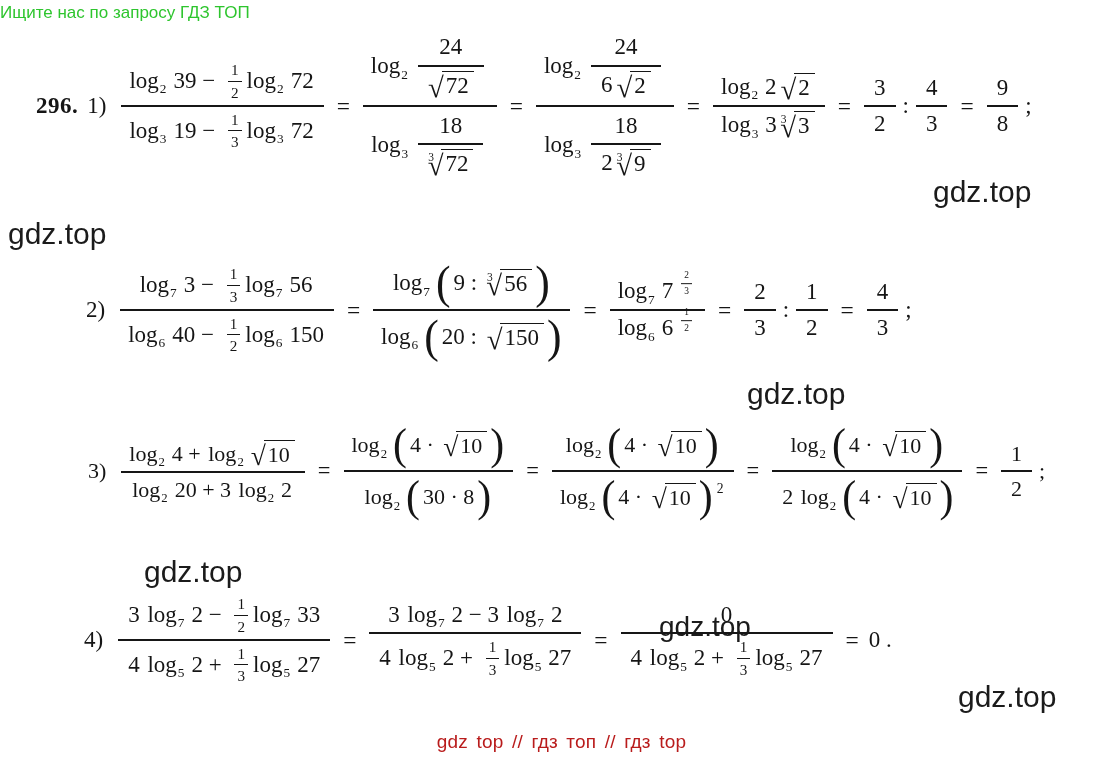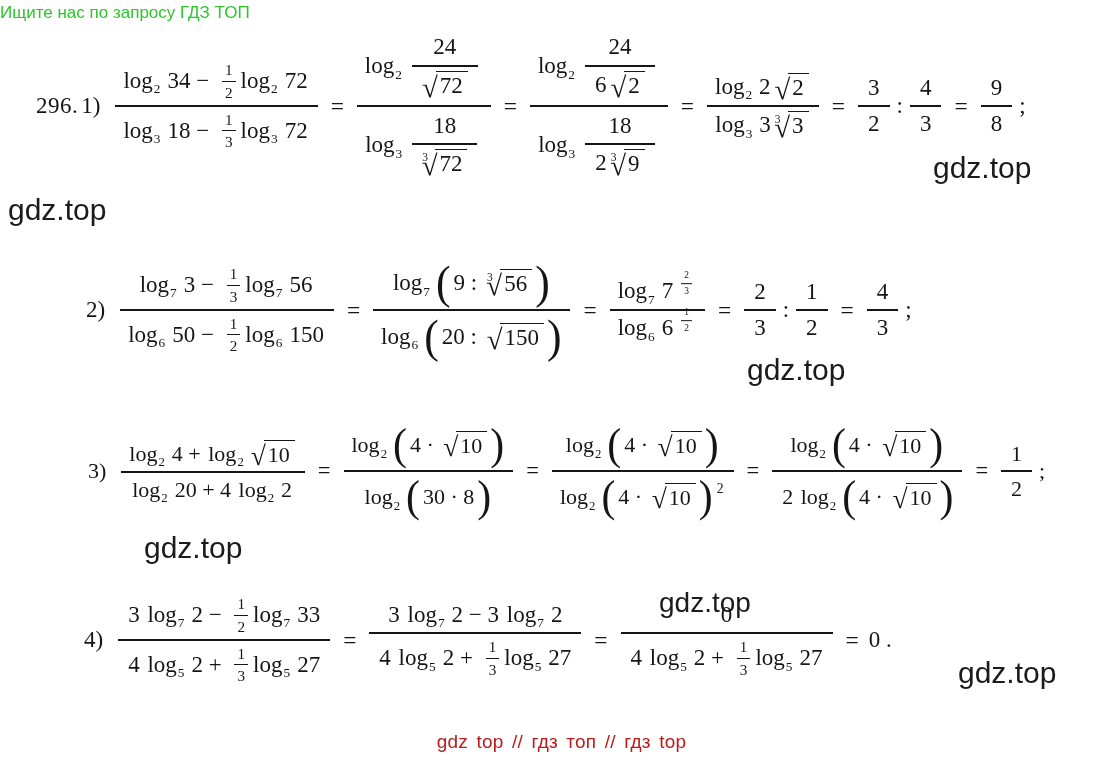--- a/index.html
+++ b/index.html
@@ -2,34 +2,34 @@
 <html><head>
 <meta charset="utf-8">
 <style>
   html,body{margin:0;padding:0;}
   body{width:1099px;height:760px;background:#ffffff;position:relative;overflow:hidden;
        font-family:"Liberation Serif",serif;color:#151515;}
   .seo-header{position:absolute;top:3px;left:0;width:100%;text-align:left;
        font:400 17px "Liberation Sans",sans-serif;color:#2ec52e;}
   .seo-footer{position:absolute;top:731px;left:12px;width:100%;text-align:center;
        font:500 19px "Liberation Sans",sans-serif;color:#b91c1c;letter-spacing:.2px;word-spacing:3px;}
-  .wm{position:absolute;font:400 30px "Liberation Sans",sans-serif;color:#1b1b1b;}
+  .wm{position:absolute;font:400 30px "Liberation Sans",sans-serif;color:#1b1b1b;margin-top:24px;}
   .wm-a{left:933px;top:151px;}
   .wm-b{left:8px;top:193px;}
   .wm-c{left:747px;top:353px;}
   .wm-d{left:144px;top:531px;}
   .wm-e{left:659px;top:587px;font-size:28px;}
   .wm-f{left:958px;top:656px;}
   .mline{position:absolute;display:flex;align-items:center;white-space:nowrap;
        font-size:23px;line-height:1.15;}
   .line1{left:36px;top:28px;height:156px;}
   .line2{left:84px;top:242px;height:136px;}
   .line3{left:86px;top:412px;height:118px;font-size:22px;}
   .line4{left:82px;top:570px;height:140px;}
-  .mnum{font-weight:normal;margin-right:1px;letter-spacing:.5px;}
+  .mnum{font-weight:bold;margin-right:7px;letter-spacing:.5px;}
   .mlabel{margin:0 10px 0 2px;}
   .mparts{display:inline-flex;align-items:center;}
   .mtxt{white-space:pre;margin:0 2px;}
   .meq{margin:0 8px;font-size:1.02em;}
   .mlog{margin-right:5px;white-space:pre;}
   .mlog sub{font-size:.58em;line-height:0;margin-left:1px;}
   .mfrac{display:inline-flex;flex-direction:column;align-items:stretch;margin:0 5px;
        vertical-align:middle;}
   .fnum{display:flex;justify-content:center;align-items:center;
        border-bottom:2px solid #161616;padding:2px 8px 4px;}
@@ -59,31 +59,31 @@
 <span class="wm wm-e">gdz.top</span>
 <span class="wm wm-f">gdz.top</span>
 
 <div class="mline line1">
   <span class="mnum">296.</span>
   <span class="mlabel">1)</span>
   <span class="mparts">
       <span class="mfrac">
         <span class="fnum">
           <span class="mlog"><span>log</span><sub>2</sub></span>
-          <span class="mtxt">34 − </span>
+          <span class="mtxt">39 − </span>
           <span class="mfrac small">
             <span class="fnum">1</span>
             <span class="fden">2</span>
           </span>
           <span class="mlog"><span>log</span><sub>2</sub></span>
           <span class="mtxt">72</span>
         </span>
         <span class="fden">
           <span class="mlog"><span>log</span><sub>3</sub></span>
-          <span class="mtxt">18 − </span>
+          <span class="mtxt">19 − </span>
           <span class="mfrac small">
             <span class="fnum">1</span>
             <span class="fden">3</span>
           </span>
           <span class="mlog"><span>log</span><sub>3</sub></span>
           <span class="mtxt">72</span>
         </span>
       </span>
       <span class="mtxt meq">=</span>
       <span class="mfrac">
@@ -223,21 +223,21 @@
           <span class="mtxt">3 − </span>
           <span class="mfrac small">
             <span class="fnum">1</span>
             <span class="fden">3</span>
           </span>
           <span class="mlog"><span>log</span><sub>7</sub></span>
           <span class="mtxt">56</span>
         </span>
         <span class="fden">
           <span class="mlog"><span>log</span><sub>6</sub></span>
-          <span class="mtxt">50 − </span>
+          <span class="mtxt">40 − </span>
           <span class="mfrac small">
             <span class="fnum">1</span>
             <span class="fden">2</span>
           </span>
           <span class="mlog"><span>log</span><sub>6</sub></span>
           <span class="mtxt">150</span>
         </span>
       </span>
       <span class="mtxt meq">=</span>
       <span class="mfrac">
@@ -335,21 +335,21 @@
           <span class="mlog"><span>log</span><sub>2</sub></span>
           <span class="msqrt">
             <span class="rsign">√</span>
             <span class="rarg">
               <span class="mtxt">10</span>
             </span>
           </span>
         </span>
         <span class="fden">
           <span class="mlog"><span>log</span><sub>2</sub></span>
-          <span class="mtxt">20 + 4 </span>
+          <span class="mtxt">20 + 3 </span>
           <span class="mlog"><span>log</span><sub>2</sub></span>
           <span class="mtxt">2</span>
         </span>
       </span>
       <span class="mtxt meq">=</span>
       <span class="mfrac">
         <span class="fnum">
           <span class="mlog"><span>log</span><sub>2</sub></span>
           <span class="mpar">
             <span class="pgl">(</span>

